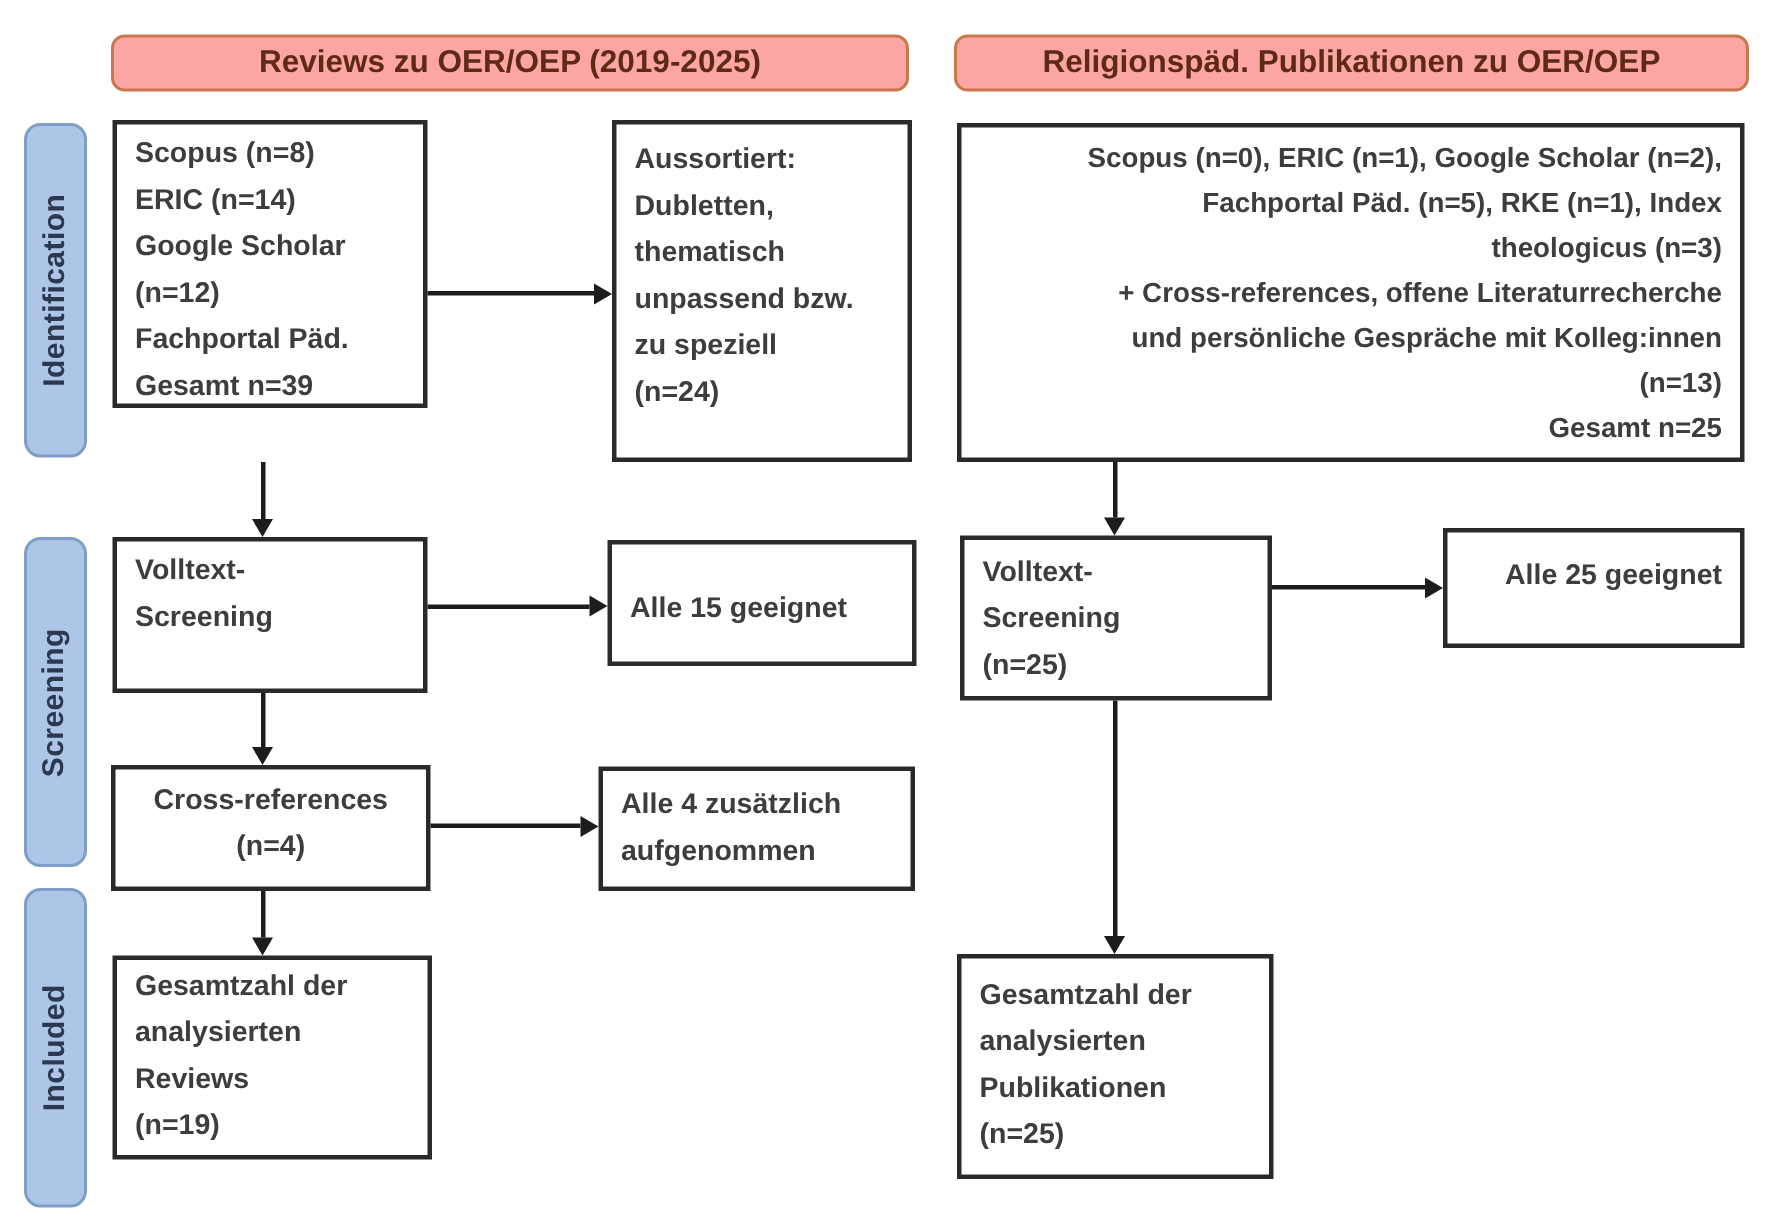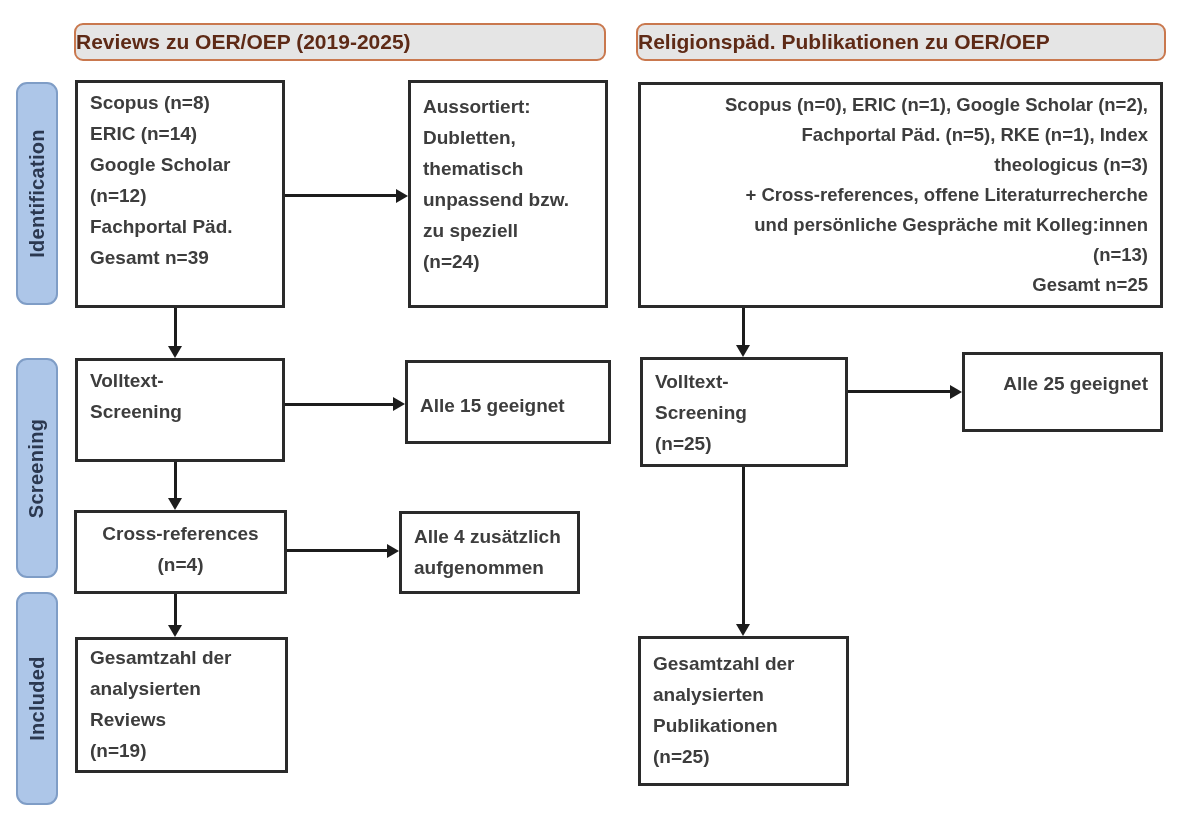--- a/index.html
+++ b/index.html
@@ -2,22 +2,22 @@
 <html><head>
 <meta charset="utf-8">
 <style>
   html, body { margin:0; padding:0; background:#ffffff; }
   #canvas {
     position:relative; width:1182px; height:820px; background:#ffffff;
     font-family:"Liberation Sans", sans-serif; overflow:hidden;
   }
   .hdr {
     position:absolute; box-sizing:border-box;
-    border:2px solid #c9784e; background:#e5e5e5; border-radius:9px;
-    display:flex; align-items:center; justify-content:flex-start;
+    border:2px solid #c9784e; background:#fca5a5; border-radius:9px;
+    display:flex; align-items:center; justify-content:center;
     font-weight:700; font-size:21px; color:#5e2a16; white-space:nowrap;
   }
   .stage {
     position:absolute; box-sizing:border-box;
     border:2px solid #7f9dc6; background:#adc6e8; border-radius:11px;
     display:flex; align-items:center; justify-content:center;
   }
   .stage span {
     transform:rotate(-90deg); white-space:nowrap;
     font-weight:700; font-size:20px; color:#2b3850; letter-spacing:0.3px;
@@ -57,21 +57,21 @@
   <div class="stage" style="left:16px; top:82px; width:42px; height:223px;">
     <span>Identification</span>
   </div>
   <div class="stage" style="left:16px; top:358px; width:42px; height:220px;">
     <span>Screening</span>
   </div>
   <div class="stage" style="left:16px; top:592px; width:42px; height:213px;">
     <span>Included</span>
   </div>
 
-  <div class="fbox" style="left:75px; top:80px; width:210px; height:228px; padding:4px 12px;">
+  <div class="fbox" style="left:75px; top:80px; width:210px; height:192px; padding:4px 12px;">
     <div class="ln">Scopus (n=8)</div>
     <div class="ln">ERIC (n=14)</div>
     <div class="ln">Google Scholar</div>
     <div class="ln">(n=12)</div>
     <div class="ln">Fachportal Päd.</div>
     <div class="ln">Gesamt n=39</div>
   </div>
 
   <div class="fbox" style="left:408px; top:80px; width:200px; height:228px; padding:8px 12px;">
     <div class="ln">Aussortiert:</div>
@@ -99,21 +99,21 @@
 
   <div class="fbox" style="left:405px; top:360px; width:206px; height:84px; padding:27px 12px;">
     <div class="ln">Alle 15 geeignet</div>
   </div>
 
   <div class="fbox" style="left:74px; top:510px; width:213px; height:84px; padding:5px 12px;text-align:center;">
     <div class="ln">Cross-references</div>
     <div class="ln">(n=4)</div>
   </div>
 
-  <div class="fbox" style="left:399px; top:511px; width:181px; height:83px; padding:7px 12px;">
+  <div class="fbox" style="left:399px; top:511px; width:211px; height:83px; padding:7px 12px;">
     <div class="ln">Alle 4 zusätzlich</div>
     <div class="ln">aufgenommen</div>
   </div>
 
   <div class="fbox" style="left:640px; top:357px; width:208px; height:110px; padding:6px 12px;">
     <div class="ln">Volltext-</div>
     <div class="ln">Screening</div>
     <div class="ln">(n=25)</div>
   </div>
 

